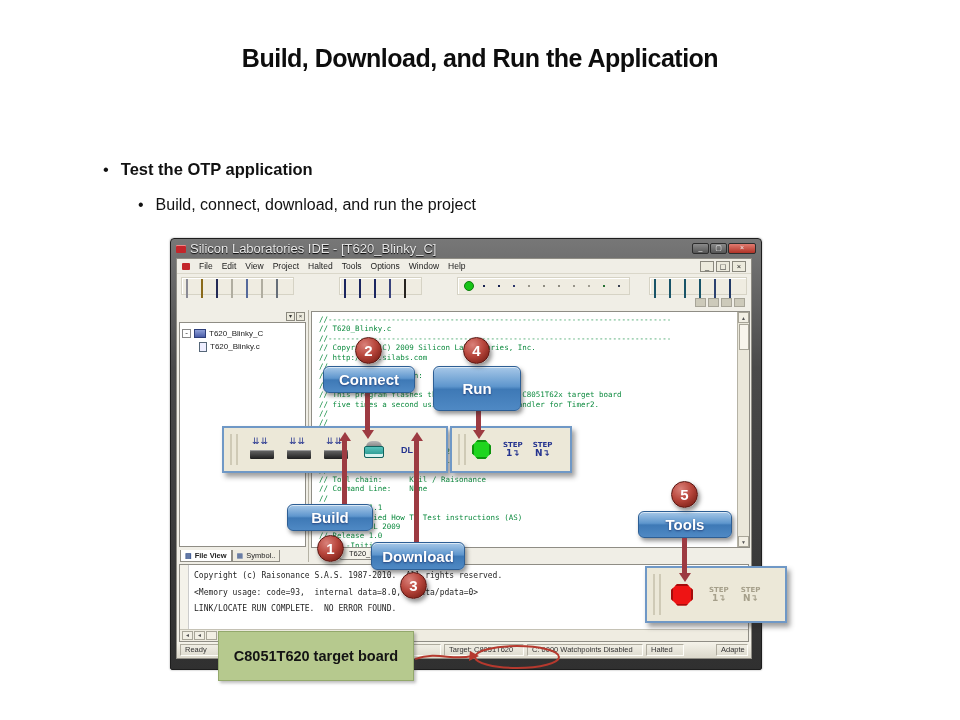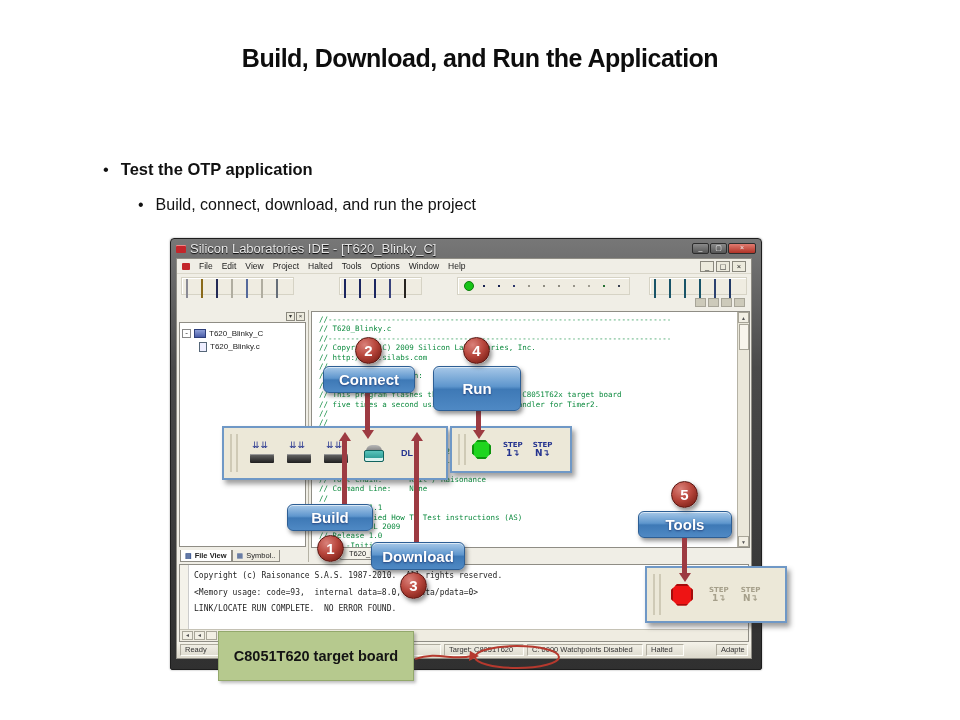--- a/index.html
+++ b/index.html
@@ -355,21 +355,21 @@
       <span class="sseg" style="width:80px;">Target: C8051T620</span>
       <span class="sseg" style="width:116px;">C: 0000 Watchpoints Disabled</span>
       <span class="sseg" style="width:38px;">Halted</span>
       <span style="width:26px;"></span>
       <span class="sseg" style="width:32px;">Adapte</span>
     </div>
 
   </div>
 </div>
 
-<div class="co" style="left:222px; top:426px; width:226px; height:54px;gap:11px;">
+<div class="co" style="left:222px; top:426px; width:226px; height:47px;gap:11px;">
   <span class="grip"></span>
   <span class="kbicon"></span>
   <span class="kbicon"></span>
   <span class="kbicon"></span>
   <span class="chipicon"></span>
   <span class="dlicon">
     <span class="dl-t">DL</span>
     <span class="dl-a">↓</span>
   </span>
 </div>

